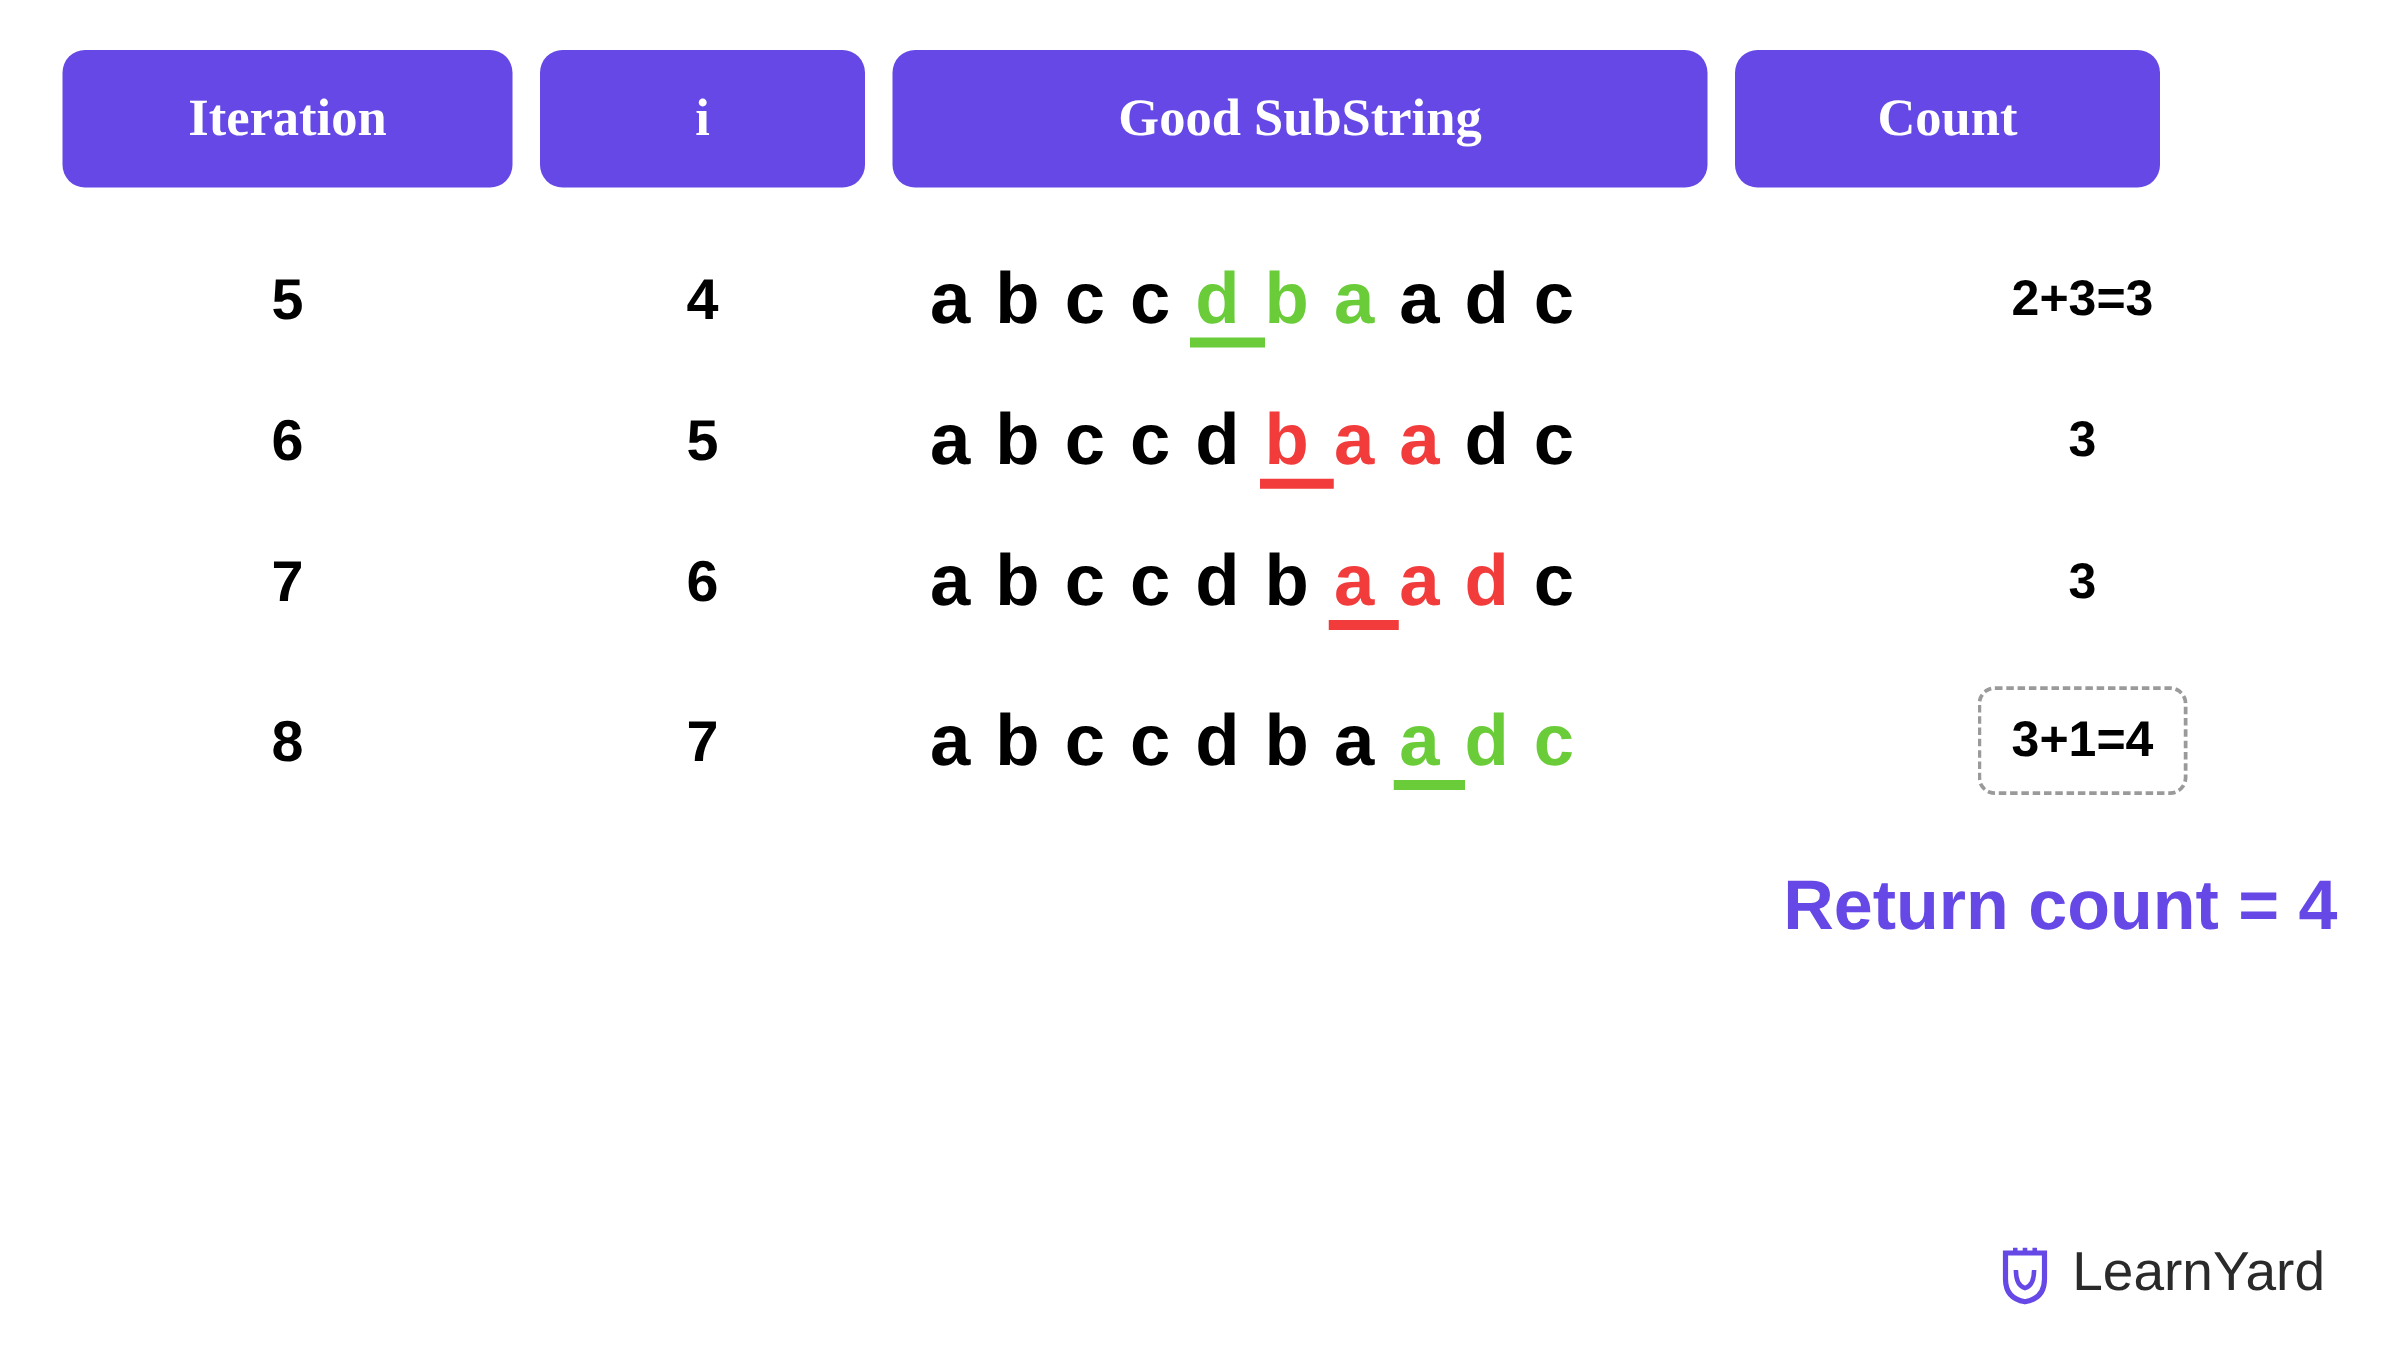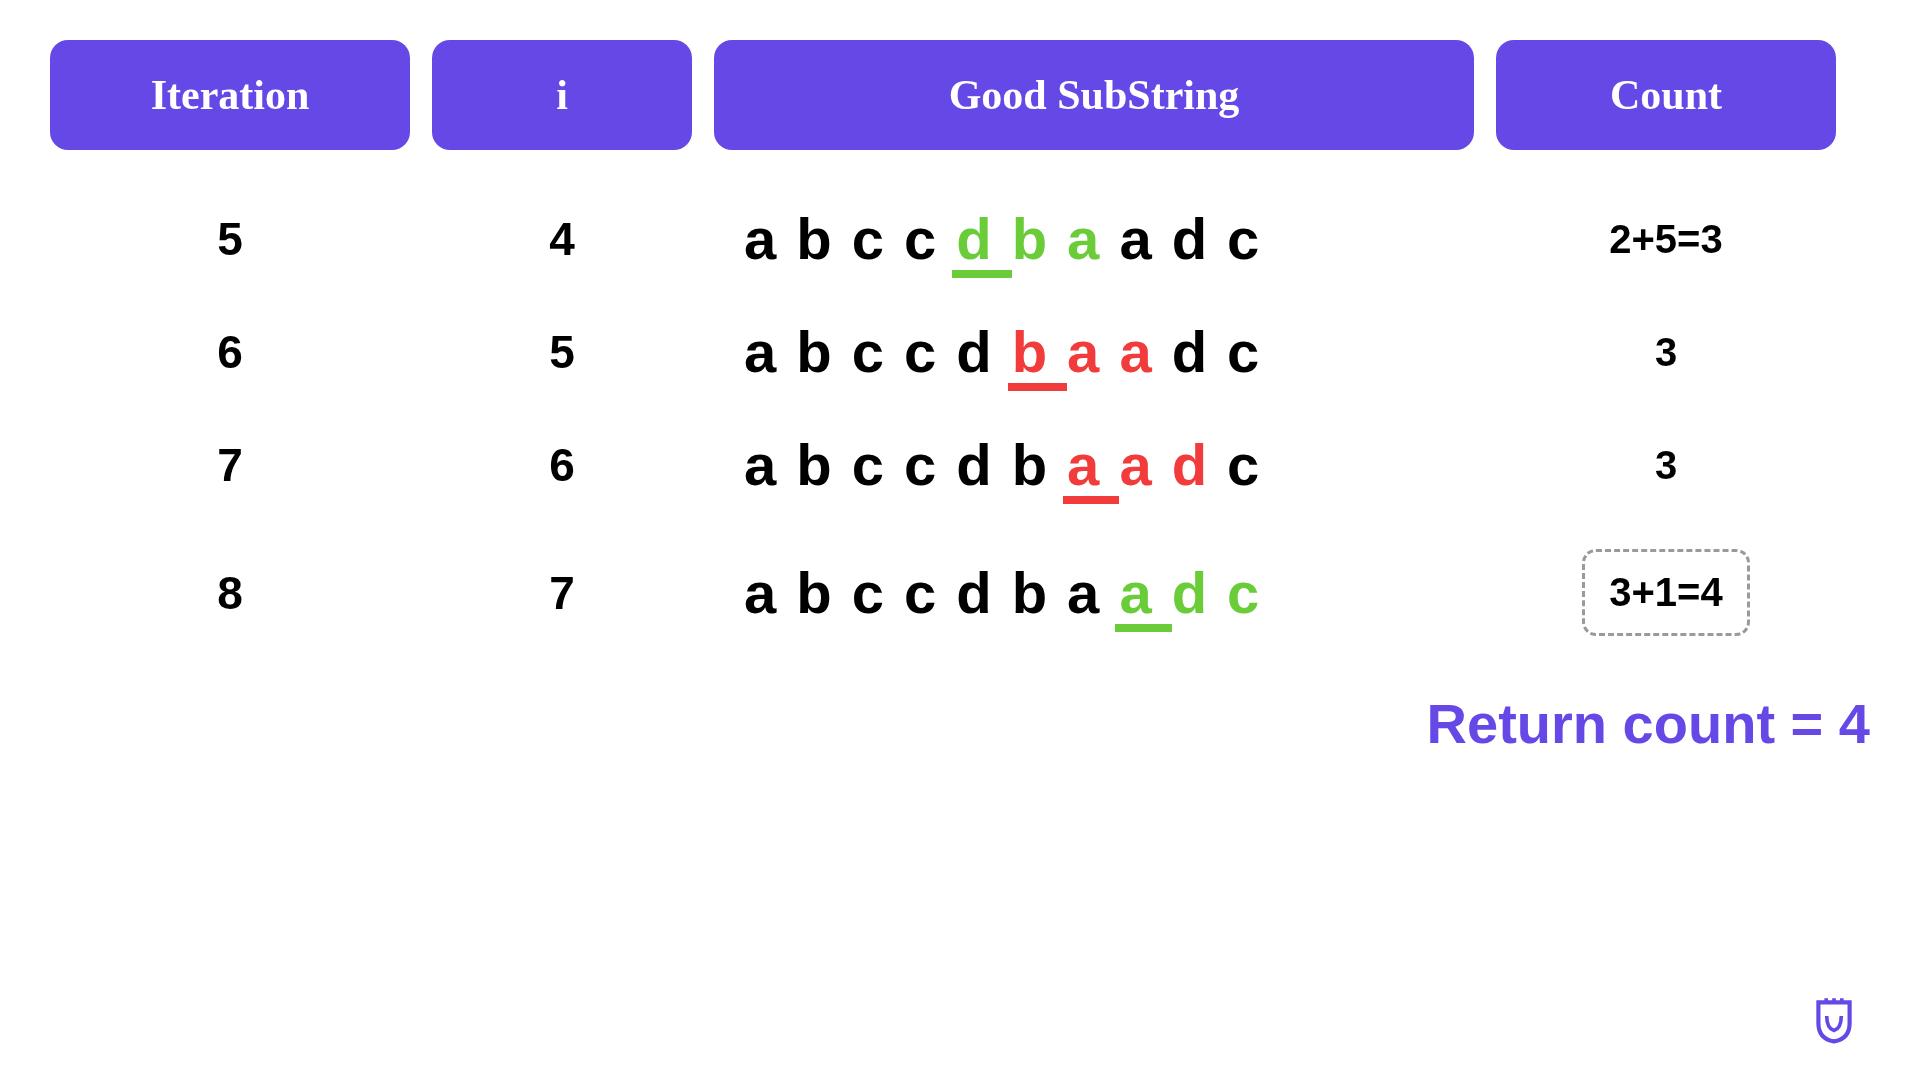--- a/index.html
+++ b/index.html
@@ -23,21 +23,21 @@
     font-weight: 800;
     font-size: 42px;
     border-radius: 18px;
     display: flex;
     align-items: center;
     justify-content: center;
     height: 110px;
   }
   .col-iter { width: 360px; }
   .col-i { width: 260px; }
-  .col-sub { width: 760px; }
+  .col-sub { width: 652px; }
   .col-count { width: 340px; text-align: center; }
 
   .data-row {
     display: flex;
     gap: 22px;
     align-items: center;
     margin-bottom: 55px;
   }
   .cell {
     display: flex;
@@ -140,21 +140,21 @@
           <span class="letter black">c</span>
           <span class="letter green underline-green">d</span>
           <span class="letter green">b</span>
           <span class="letter green">a</span>
           <span class="letter black">a</span>
           <span class="letter black">d</span>
           <span class="letter black">c</span>
         </div>
       </div>
       <div class="cell cell-count">
-        <span>2+5=3</span>
+        <span>2+3=3</span>
       </div>
     </div>
     <div class="data-row">
       <div class="cell cell-iter">6</div>
       <div class="cell cell-i">5</div>
       <div class="cell cell-sub">
         <div class="letters">
           <span class="letter black">a</span>
           <span class="letter black">b</span>
           <span class="letter black">c</span>
@@ -216,13 +216,14 @@
   </div>
 
 <div class="return-text">Return count = 4</div>
 
 <div class="logo">
   <svg class="logo-icon" viewBox="0 0 100 100" fill="none" stroke="#6648e6" stroke-width="8">
     <path d="M20 20 L80 20 L80 60 Q80 90 50 95 Q20 90 20 60 Z"></path>
     <path d="M35 12 L35 22 M50 12 L50 22 M65 12 L65 22" stroke-width="7"></path>
     <path d="M36 46 Q36 70 50 74 Q64 70 64 46" stroke-width="7"></path>
   </svg>
+  <span class="logo-text">LearnYard</span>
 </div>
 
 </body></html>

